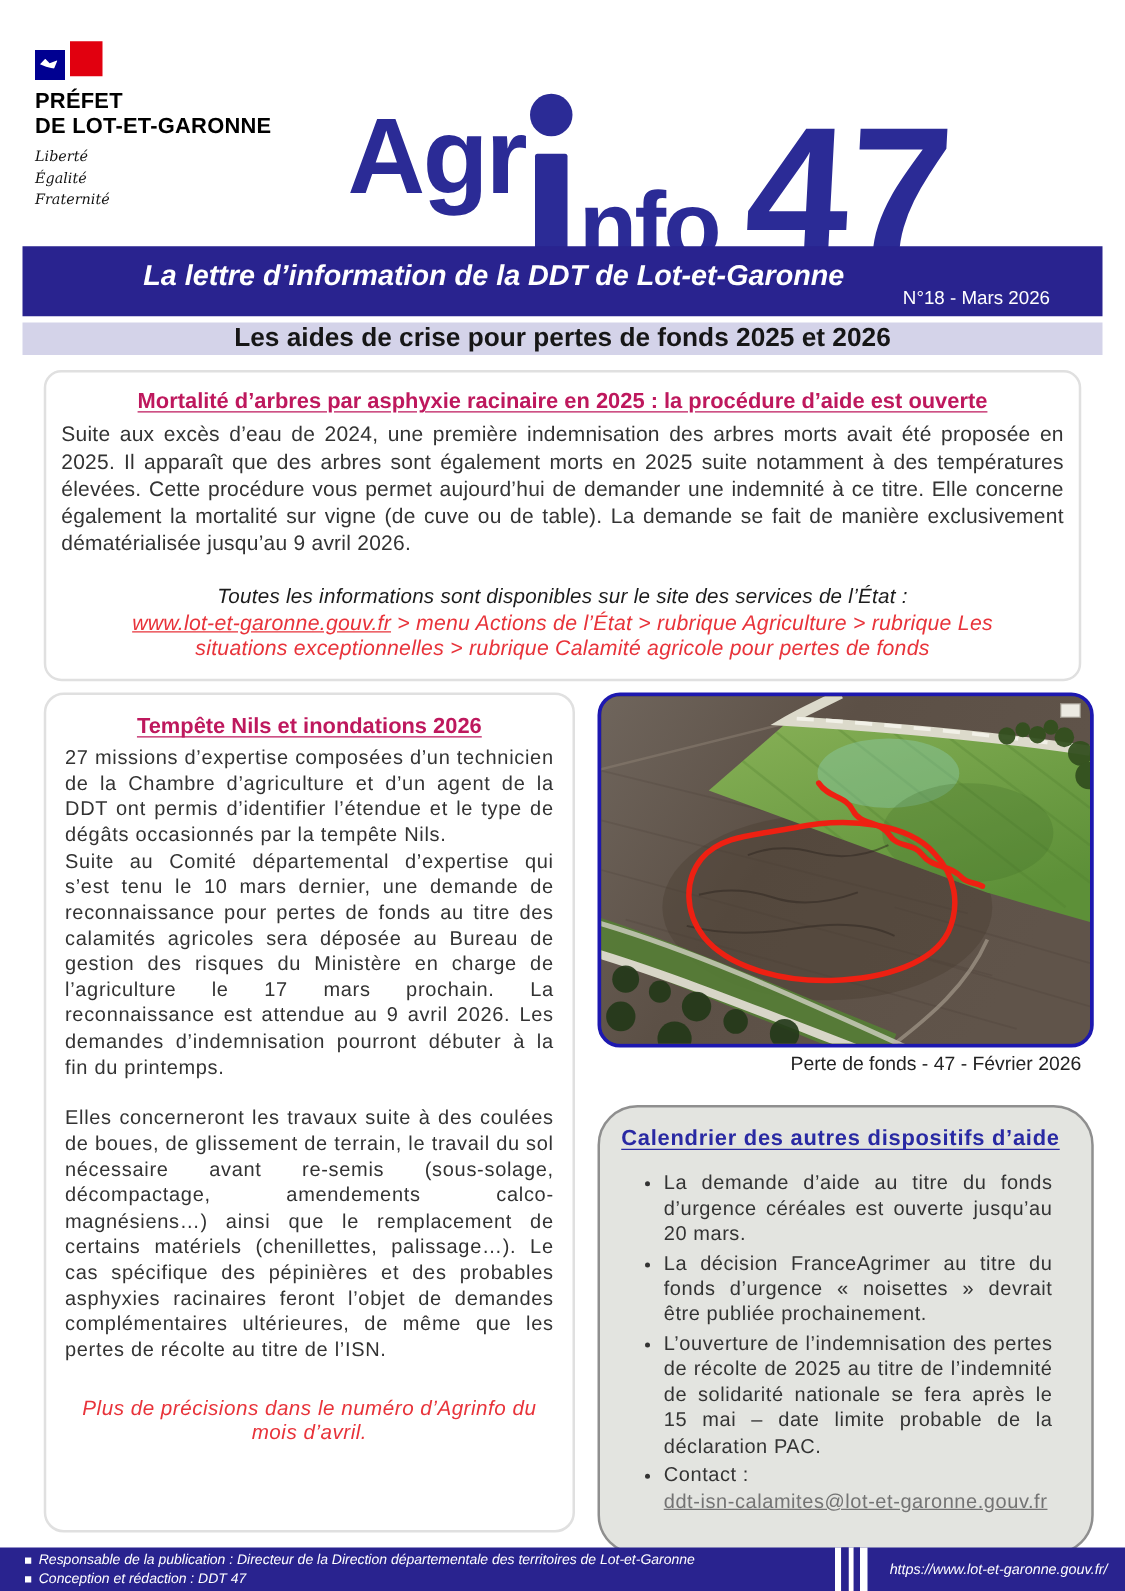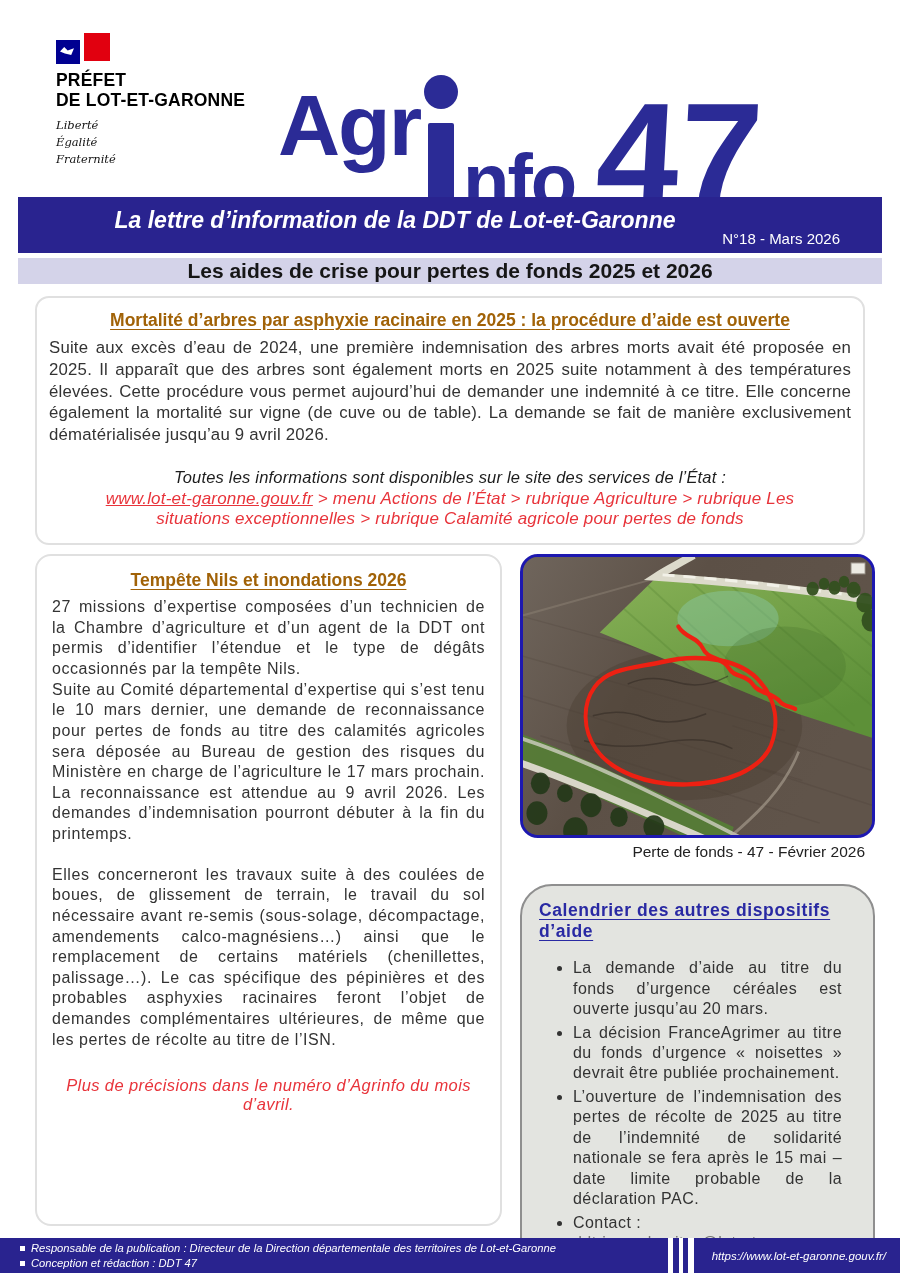--- a/index.html
+++ b/index.html
@@ -2,21 +2,21 @@
 <html><head>
 <meta charset="utf-8">
 <style>
   html,body{margin:0;padding:0;}
   body{
     width:900px;height:1273px;background:#ffffff;position:relative;overflow:hidden;
     font-family:"Liberation Sans", sans-serif;color:#333;
   }
   
   .header{position:relative;height:197px;}
-  .gov-logo{position:absolute;left:28px;top:30px;width:230px;margin-left:28px;}
+  .gov-logo{position:absolute;left:28px;top:30px;width:230px;}
   .flag{display:flex;align-items:flex-end;height:34px;margin-bottom:6px;}
   .flag .b{width:24px;height:24px;background:#000091;position:relative;margin-top:6px;}
   .flag .b .sq{position:absolute;left:4px;top:7px;width:14px;height:8px;background:#fff;
     clip-path:polygon(0 55%,30% 0,55% 45%,100% 15%,80% 100%,35% 80%);}
   .flag .r{width:26px;height:28px;background:#e1000f;margin-left:4px;margin-bottom:3px;}
   .gov-name{font-weight:bold;color:#000;font-size:17.5px;line-height:1.15;letter-spacing:.2px;}
   .motto{font-family:"DejaVu Serif", serif;font-style:italic;font-size:11.5px;color:#111;
     margin-top:7px;line-height:1.45;}
   .agrinfo{position:absolute;left:278px;top:64px;display:flex;align-items:flex-end;height:145px;color:#2b2b96;}
   .lg-agr{font-size:86px;font-weight:bold;line-height:.78;margin-bottom:50px;letter-spacing:-2px;}
@@ -27,28 +27,28 @@
   .lg-47{font-size:148px;font-weight:800;line-height:.72;margin-left:22px;transform:skewX(-3deg);}
   
   .navy-banner{margin:0 18px;height:56px;background:#29238f;position:relative;}
   .navy-banner .title{position:absolute;left:0;right:110px;top:10px;text-align:center;
     color:#ffffff;font-weight:bold;font-style:italic;font-size:23px;}
   .navy-banner .issue{position:absolute;right:42px;bottom:6px;color:#fff;font-size:15px;}
   .lavender-banner{margin:5px 18px 0;height:26px;background:#d4d3e9;display:flex;
     align-items:center;justify-content:center;font-weight:bold;font-size:21px;color:#161616;}
   
   .box1{margin:12px 35px 0;border:2px solid #e0e0e0;border-radius:14px;padding:8px 12px 14px;}
-  .sec-head{color:#a16207;font-weight:bold;font-size:17.5px;text-align:center;margin:4px 0 6px;
+  .sec-head{color:#be185d;font-weight:bold;font-size:17.5px;text-align:center;margin:4px 0 6px;
     text-decoration:underline;text-underline-offset:3px;}
   .body-just{font-size:16.8px;line-height:1.3;text-align:justify;color:#333;letter-spacing:.2px;margin:0;}
   .info-intro{margin:22px 0 2px;text-align:center;font-style:italic;font-size:16.5px;color:#1c1c1c;letter-spacing:.2px;}
   .info-path{margin:2px 30px 0;text-align:center;font-style:italic;font-size:17px;color:#e8333a;letter-spacing:.2px;}
   .info-path a{color:#e8333a;text-decoration:underline;}
   .columns{margin:9px 25px 0 35px;display:flex;gap:18px;align-items:flex-start;}
-  .left-box{width:467px;box-sizing:border-box;border:2px solid #e0e0e0;border-radius:16px;
+  .left-box{width:425px;box-sizing:border-box;border:2px solid #e0e0e0;border-radius:16px;
     padding:10px 15px 14px;min-height:672px;}
   .left-box p{font-size:16px;line-height:1.29;text-align:justify;letter-spacing:.55px;color:#333;margin:0;}
   .left-box p + p{margin-top:0;}
   .left-box .spacer{height:20px;}
   .note-red{margin:26px 6px 0;text-align:center;font-style:italic;font-size:16.5px;color:#e8333a;letter-spacing:.4px;}
   .right-col{flex:1;display:flex;flex-direction:column;}
   .photo-frame{height:278px;border:3px solid #1d18b0;border-radius:18px;overflow:hidden;background:#5e5148;}
   .photo-frame svg{display:block;width:100%;height:100%;}
   .caption{text-align:right;font-size:15.5px;color:#222;margin:5px 10px 0 0;}
   .calendar-box{margin-top:23px;background:#e3e4e0;border:2px solid #8f8f8f;border-radius:32px;

